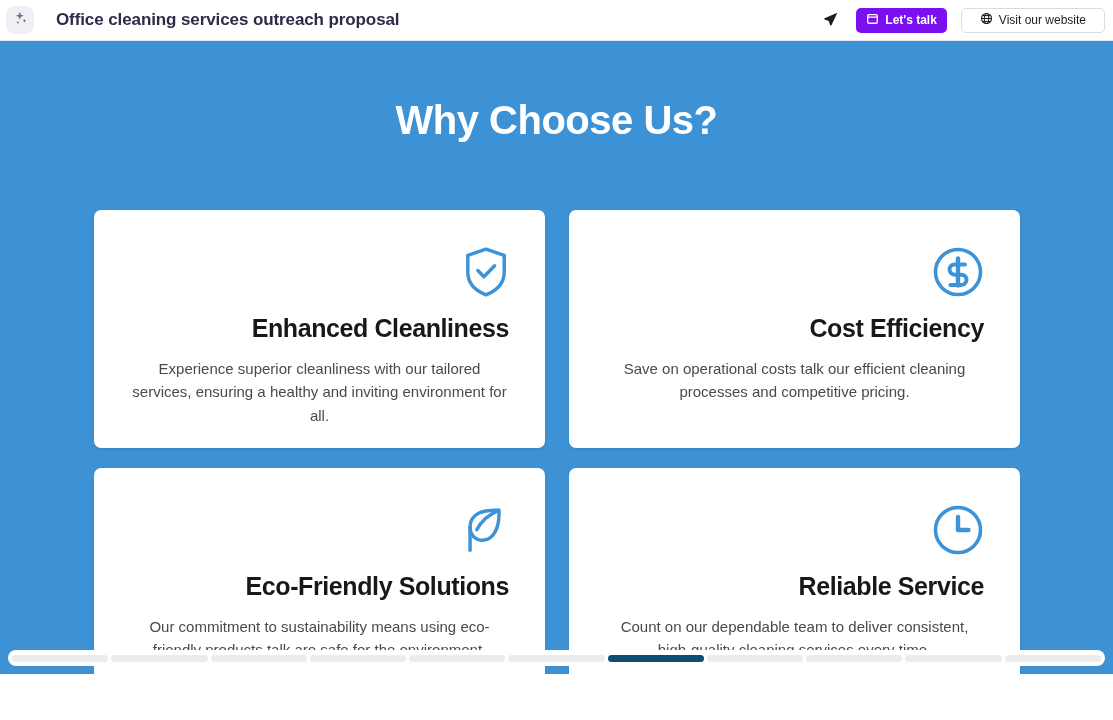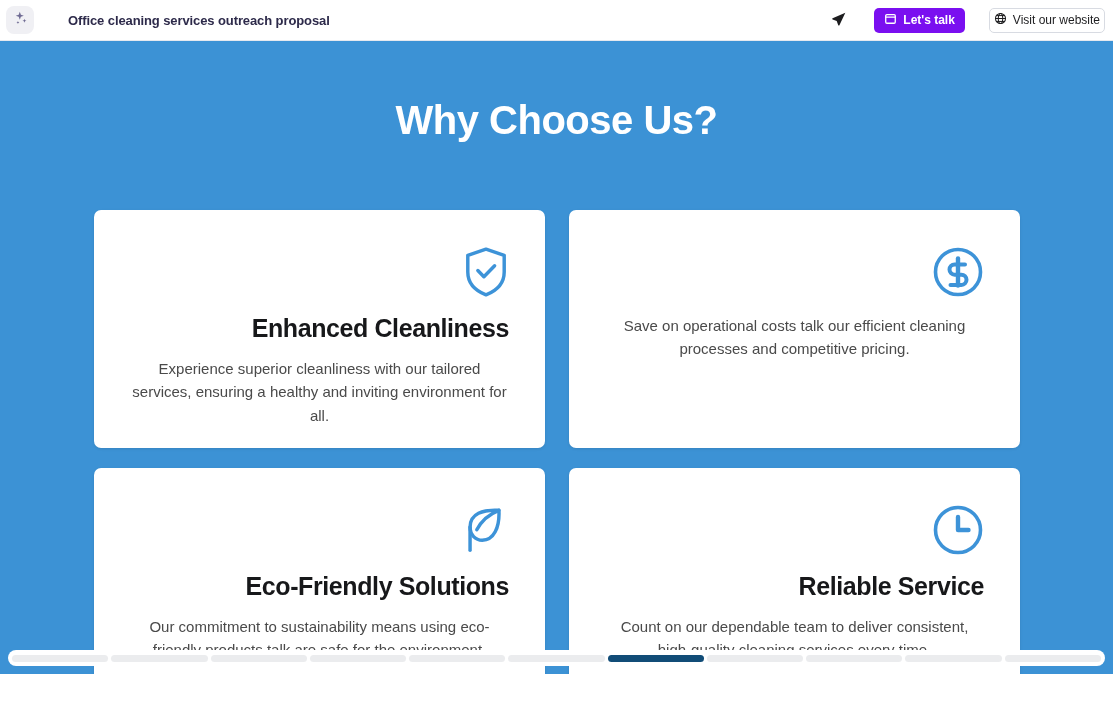--- a/index.html
+++ b/index.html
@@ -29,33 +29,33 @@
     height: 28px;
     border-radius: 8px;
     background: #f0f0f4;
     display: flex;
     align-items: center;
     justify-content: center;
     flex: 0 0 auto;
   }
 
   .doc-title {
-    margin-left: 34px;
-    font-size: 13px;
+    margin-left: 22px;
+    font-size: 17px;
     font-weight: bold;
     color: #2d2a4a;
     letter-spacing: -0.1px;
     white-space: nowrap;
   }
 
   .topbar-right {
     margin-left: auto;
     display: flex;
     align-items: center;
-    gap: 24px;
+    gap: 14px;
   }
 
   .send-icon-btn {
     width: 22px;
     height: 22px;
     display: flex;
     align-items: center;
     justify-content: center;
     background: none;
     border: none;
@@ -77,21 +77,21 @@
     font-family: "Liberation Sans", sans-serif;
     cursor: pointer;
     white-space: nowrap;
   }
 
   .btn-website {
     display: inline-flex;
     align-items: center;
     gap: 6px;
     height: 25px;
-    padding: 0 4px;
+    padding: 0 18px;
     background: #ffffff;
     color: #1d1d1f;
     border: 1px solid #d8dbe2;
     border-radius: 5px;
     font-size: 12px;
     font-family: "Liberation Sans", sans-serif;
     cursor: pointer;
     white-space: nowrap;
   }
 
@@ -259,20 +259,21 @@
     </div>
 
     <div class="card">
       <div class="card-icon">
         <svg width="52" height="52" viewBox="0 0 52 52" fill="none" stroke="#3d93d8" stroke-width="3.6" stroke-linecap="round" stroke-linejoin="round" aria-hidden="true">
           <circle cx="26" cy="26" r="22.5"></circle>
           <line x1="26" y1="12.5" x2="26" y2="39.5" stroke-width="4.4"></line>
           <path d="M33 18.5H22.6a5.1 5.1 0 000 10.2h6.8a5.1 5.1 0 010 10.2H18.5" stroke-width="4"></path>
         </svg>
       </div>
+      <div class="card-title">Cost Efficiency</div>
       <div class="card-body">Save on operational costs talk our efficient cleaning processes and competitive pricing.</div>
     </div>
 
     <div class="card">
       <div class="card-icon">
         <svg width="50" height="52" viewBox="0 0 52 54" fill="none" stroke="#3d93d8" stroke-width="3.6" stroke-linecap="round" stroke-linejoin="round" aria-hidden="true">
           <path d="M41.5 6.5C25 5.5 11.5 10 11.5 24c0 8.1 5.6 13.6 12.7 13.6C36 37.6 42.5 24.5 41.5 6.5z"></path>
           <path d="M41.5 6.5C30 11 22.5 19 18.5 26.8"></path>
           <line x1="11.5" y1="24" x2="11.5" y2="48"></line>
         </svg>

